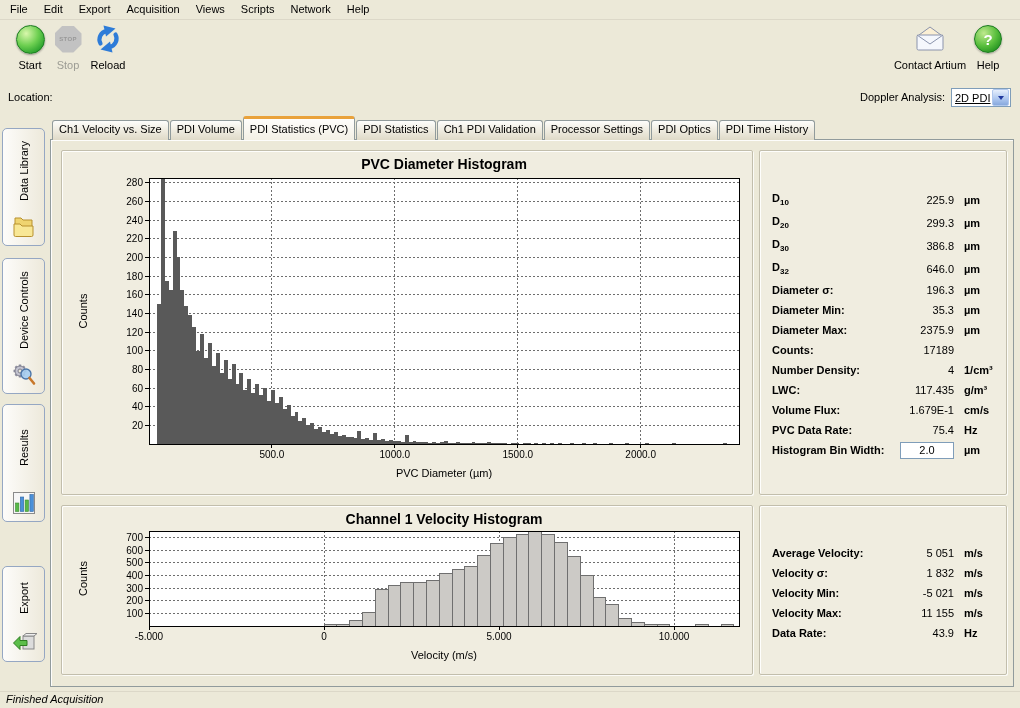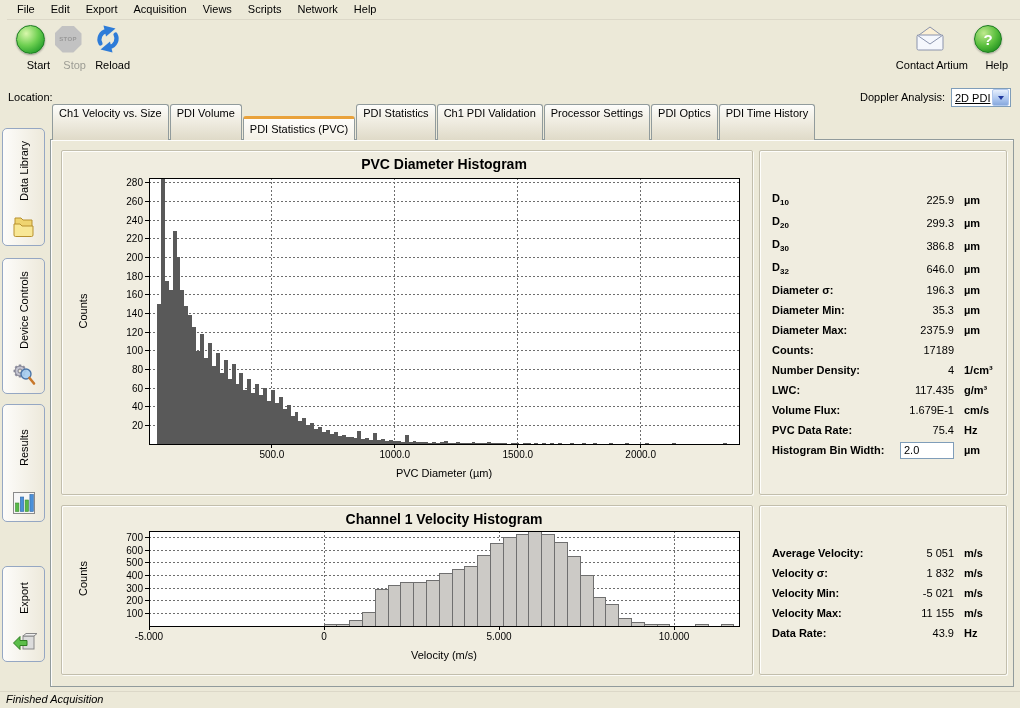--- a/index.html
+++ b/index.html
@@ -1,27 +1,27 @@
 <!DOCTYPE html>
 <html><head>
 <meta charset="utf-8">
 <style>
   html,body{margin:0;padding:0;background:#777;}
   #app{position:relative;width:1020px;height:708px;background:#ECE9D8;
        font-family:"Liberation Sans",sans-serif;font-size:11px;color:#000;
        overflow:hidden;user-select:none;}
   
   #menubar{position:absolute;top:0;left:0;right:0;height:19px;display:flex;
-           align-items:center;padding-left:2px;border-bottom:1px solid #DCD8C8;margin-left:7px;}
+           align-items:center;padding-left:2px;border-bottom:1px solid #DCD8C8;}
   .menu-item{padding:2px 8px 3px;cursor:default;}
   
   #toolbar{position:absolute;top:20px;left:0;right:0;height:64px;}
   .tool-btn{position:absolute;top:2px;text-align:center;cursor:default;}
   .tool-icon{height:34px;display:flex;align-items:center;justify-content:center;}
-  .tool-label{margin-top:3px;font-size:11px;text-align:right;}
+  .tool-label{margin-top:3px;font-size:11px;}
   .disabled .tool-label{color:#9C9C94;}
   #start-icon{width:27px;height:27px;border-radius:50%;
      background:radial-gradient(circle at 34% 28%, #D9F7AC, #6FD052 45%, #2CA42E 78%, #1E8C24);
      border:1px solid #1A7A20;box-shadow:0 1px 2px rgba(0,0,0,.35);}
   #stop-icon{width:27px;height:27px;background:#C2C2C2;
      clip-path:polygon(30% 0,70% 0,100% 30%,100% 70%,70% 100%,30% 100%,0 70%,0 30%);
      display:flex;align-items:center;justify-content:center;}
   #stop-icon span{font-size:6px;font-weight:bold;color:#989898;letter-spacing:.3px;}
   #help-icon{width:26px;height:26px;border-radius:50%;
      background:radial-gradient(circle at 34% 28%, #BFE98E, #58BE3C 50%, #1F8F1F 85%);
@@ -39,21 +39,21 @@
      display:flex;align-items:center;cursor:default;}
   #doppler-value{flex:1;padding-left:3px;text-decoration:underline;}
   #doppler-arrow{width:15px;height:15px;margin-right:1px;border-radius:2px;
      background:linear-gradient(#E6EFFC,#ACC6EF 60%,#88A9DD);
      border:1px solid #B0C8EE;display:flex;align-items:center;justify-content:center;}
   .chev{width:0;height:0;border-left:3.5px solid transparent;
         border-right:3.5px solid transparent;border-top:4px solid #21399F;}
   
   #tabstrip{position:absolute;left:52px;top:116px;height:24px;display:flex;
             align-items:flex-end;z-index:3;}
-  .tab{box-sizing:border-box;height:36px;padding:2px 6px 0;margin-right:1px;
+  .tab{box-sizing:border-box;height:20px;padding:2px 6px 0;margin-right:1px;
        background:linear-gradient(#FDFDFB,#F0EDE2 45%,#DFDAC8);
        border:1px solid #919B9C;border-bottom:none;border-radius:3px 3px 0 0;
        white-space:nowrap;cursor:default;}
   .tab.active{height:24px;padding-top:4px;background:linear-gradient(#FEFDFB,#F3F0E5);
        border-top:3px solid #E9A23B;}
   
   #content{position:absolute;left:50px;top:139px;width:964px;height:548px;
      background:#ECE9D8;border:1px solid #919B9C;box-shadow:inset 1px 1px 0 #FDFDFB;
      box-sizing:border-box;z-index:2;}
   .group{position:absolute;background:#F0EDE0;border:1px solid #C2BEAC;border-radius:2px;
@@ -64,21 +64,21 @@
   #stats2{left:708px;top:365px;width:246px;height:168px;}
   .stat-rows{padding:9px 10px 0 12px;margin-top:28px;}
   .stat-row{display:flex;align-items:center;height:20px;}
   .stat-row.drow{height:23px;}
   .stat-label{flex:1;font-weight:bold;}
   .stat-label sub{font-size:8px;font-weight:bold;}
   .stat-value{width:60px;text-align:right;}
   .stat-value.input-cell{display:flex;justify-content:flex-end;}
   .stat-unit{width:42px;padding-left:10px;font-weight:bold;box-sizing:border-box;}
   .bin-input{width:54px;height:17px;box-sizing:border-box;border:1px solid #7F9DB9;
-     background:#fff;text-align:left;font:11px "Liberation Sans",sans-serif;padding:0 3px;}
+     background:#fff;text-align:center;font:11px "Liberation Sans",sans-serif;padding:0 3px;}
   
   #sidebar{position:absolute;left:2px;top:119px;width:46px;height:567px;}
   .side-btn{position:absolute;left:0;width:43px;box-sizing:border-box;
      border:1px solid #95A7C3;border-radius:5px;cursor:default;
      background:linear-gradient(90deg,#FDFCFA,#EDE9DB);
      display:flex;flex-direction:column;align-items:center;padding-bottom:5px;}
   .side-label{flex:1;display:flex;align-items:center;justify-content:center;
      writing-mode:vertical-rl;transform:rotate(180deg);font-size:11px;}
   .side-icon{width:26px;height:26px;}
   

